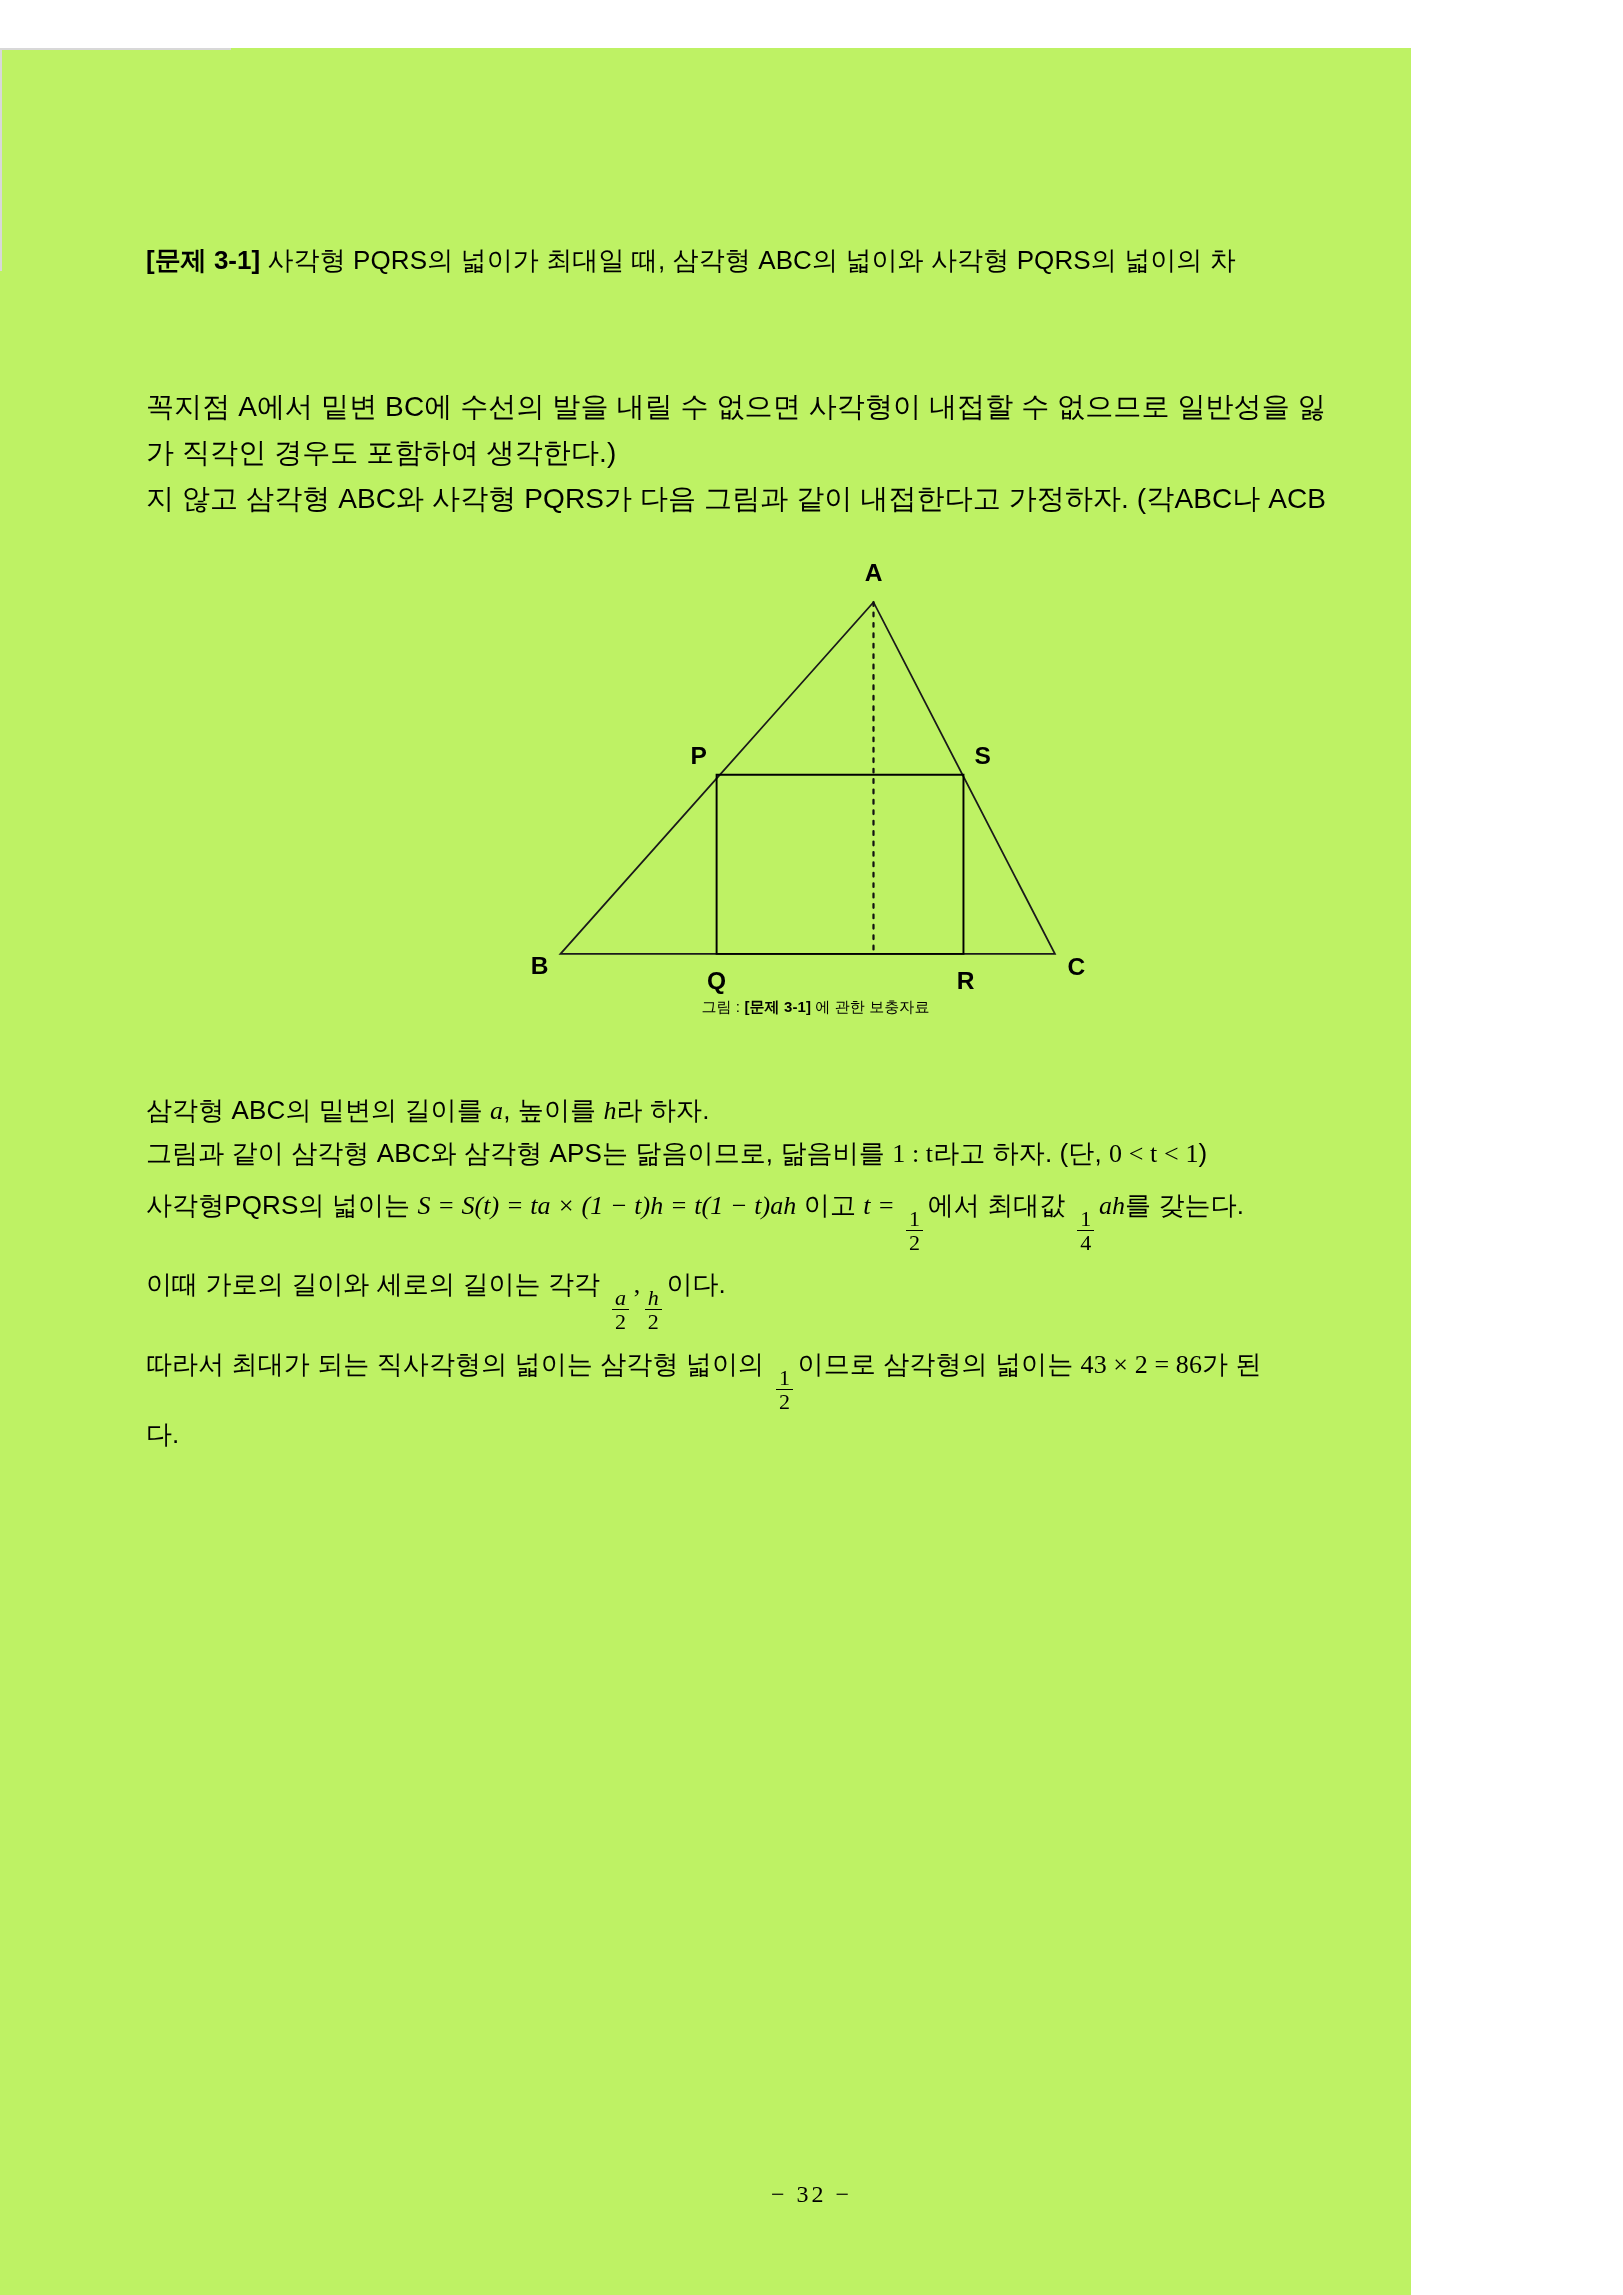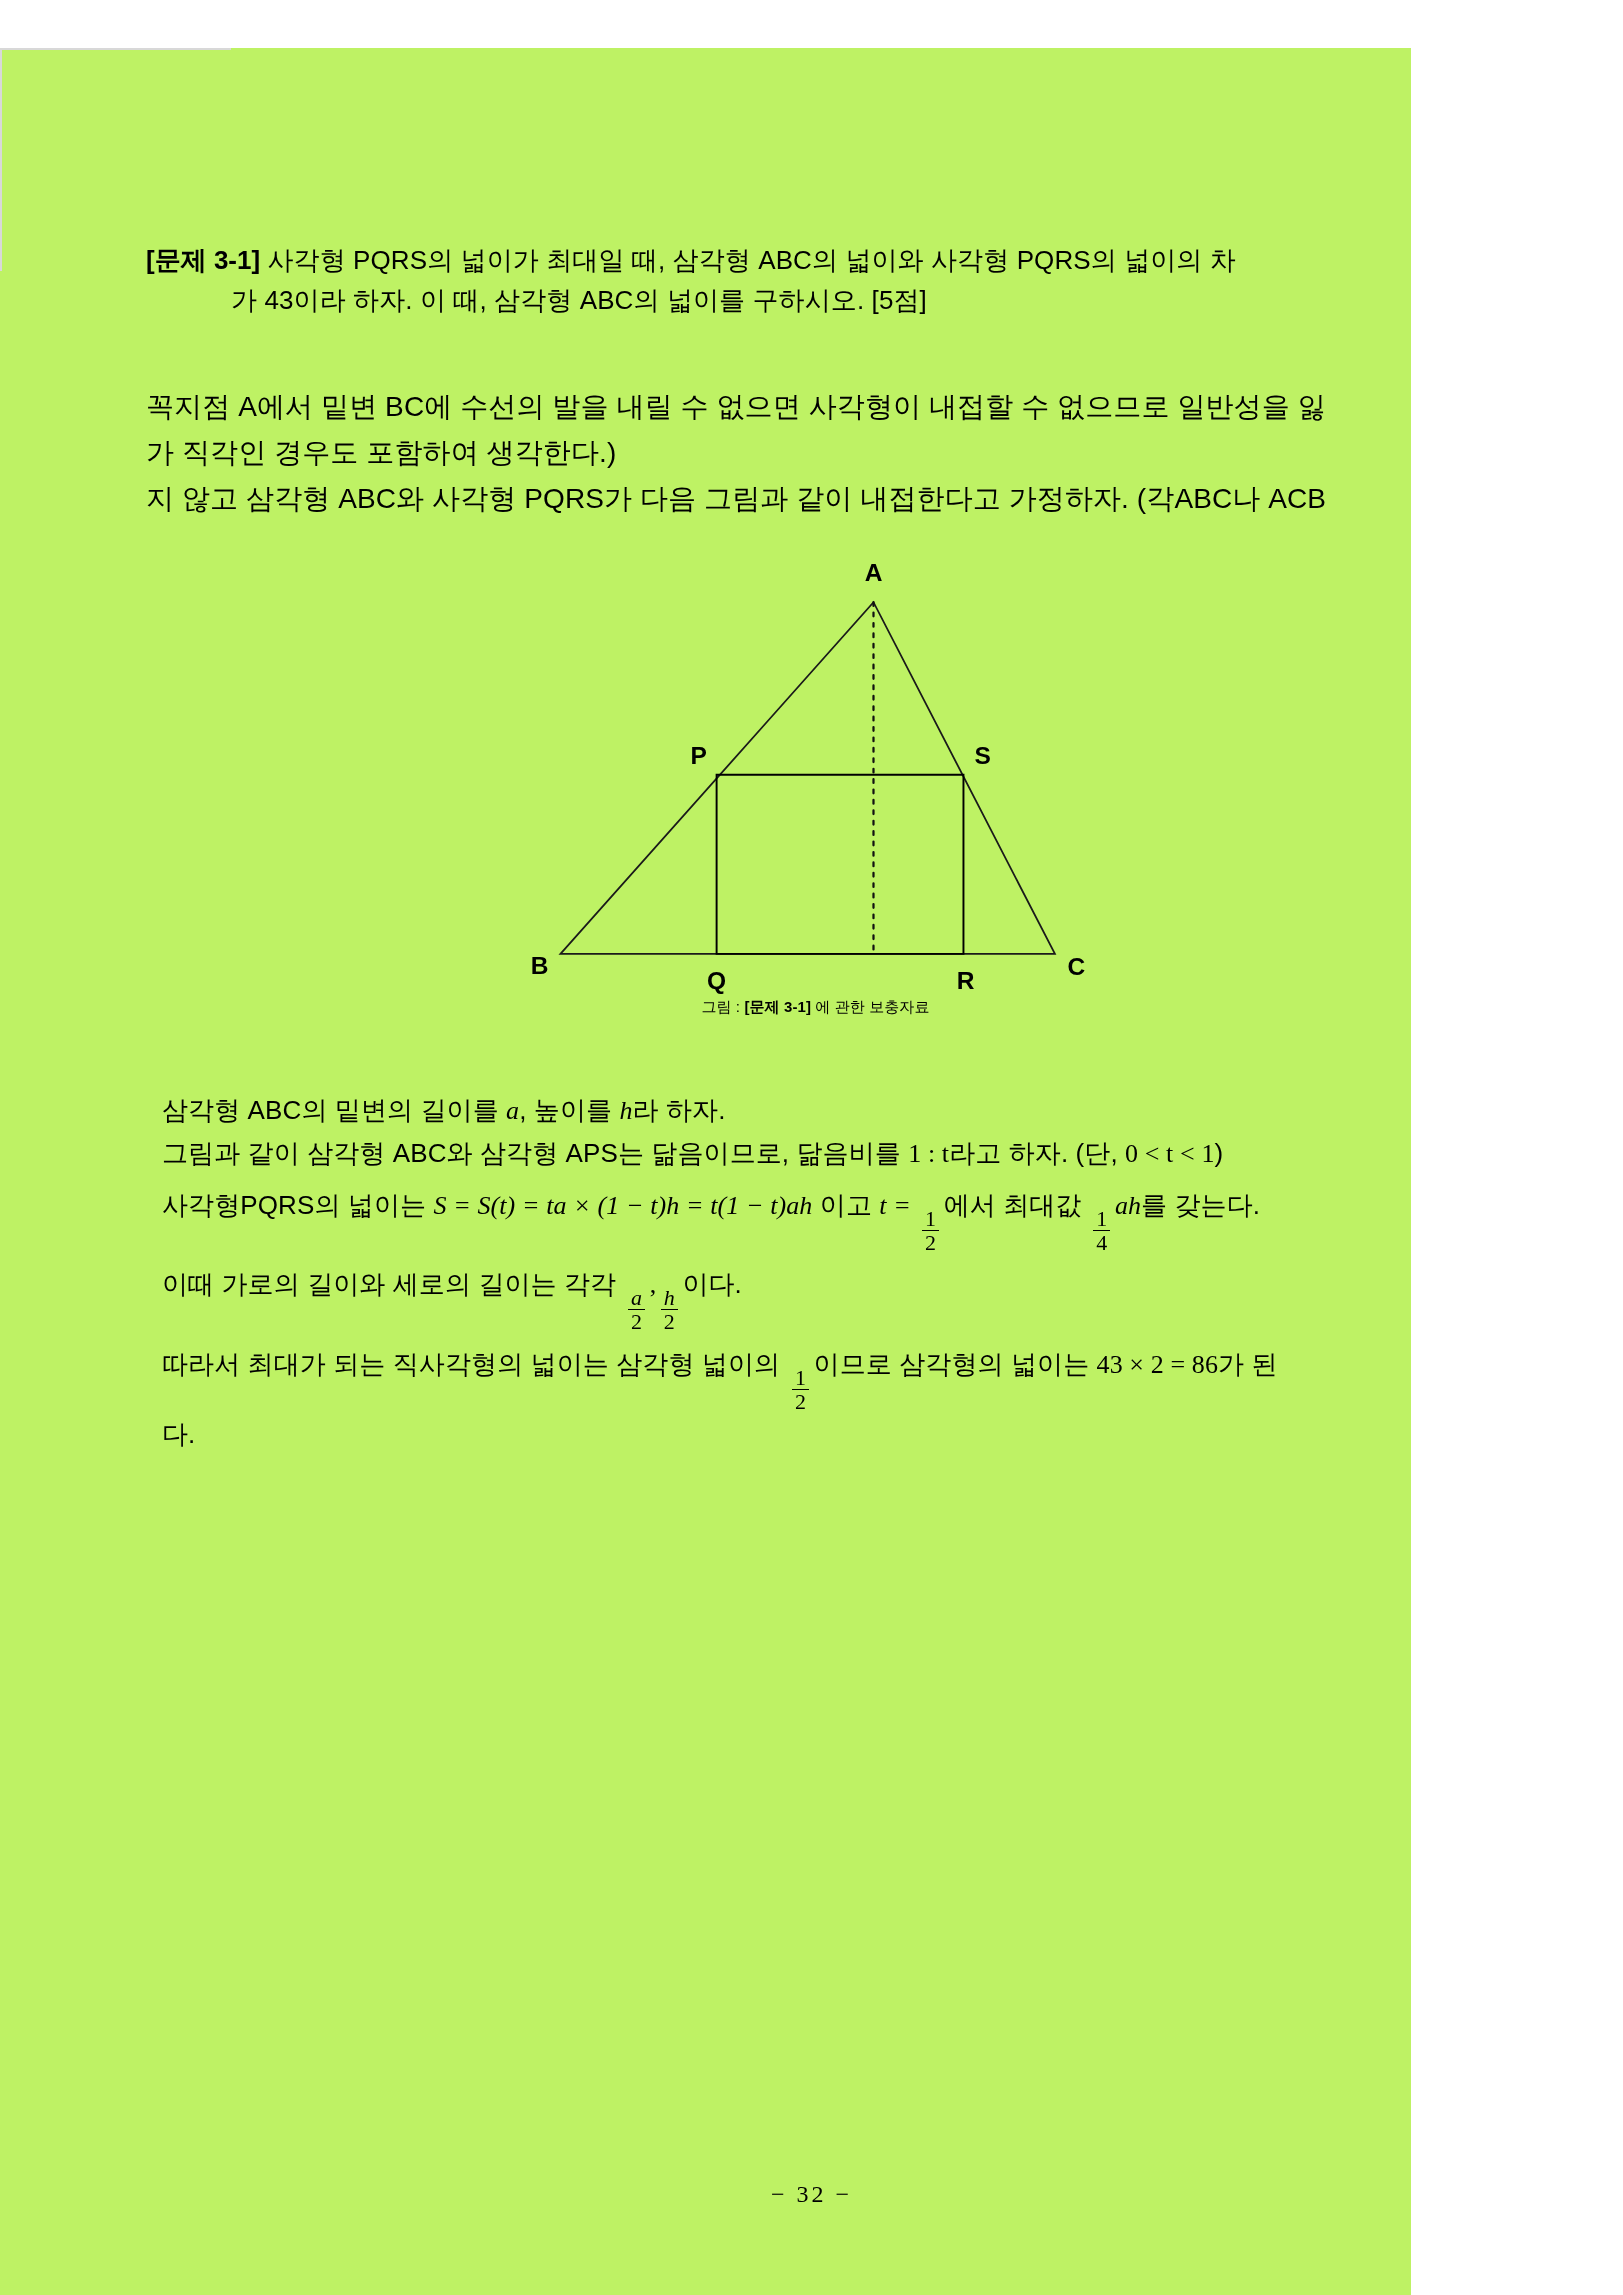--- a/index.html
+++ b/index.html
@@ -106,21 +106,21 @@
     width: 1339px;
     text-align: center;
     font-size: 15px;
   }
   .figcaption .b { font-weight: bold; }
 
   
   .solution {
     position: absolute;
     top: 1041px;
-    left: 16px;
+    left: 0;
     width: 1339px;
   }
   .solution .line {
     display: block;
     white-space: nowrap;
     font-size: 26px;
     line-height: 42px;
   }
   .solution .line.tall { line-height: 61px; }
 
@@ -155,21 +155,20 @@
 
 <div class="page">
 
   <div class="edge-shadow"></div>
   <div class="edge-shadow-top"></div>
 
   <div class="content">
 
     <div class="problem ko">
       <span class="line"><span class="ptag">[문제 3-1]</span><span> 사각형 PQRS의 넓이가 최대일 때, 삼각형 ABC의 넓이와 사각형 PQRS의 넓이의 차</span></span>
-      <span class="line line2">가 43이라 하자. 이 때, 삼각형 ABC의 넓이를 구하시오. [5점]</span>
     </div>
 
     <div class="intro ko">
       <span class="line">꼭지점 A에서 밑변 BC에 수선의 발을 내릴 수 없으면 사각형이 내접할 수 없으므로 일반성을 잃</span>
       <span class="line">가 직각인 경우도 포함하여 생각한다.)</span>
       <span class="line">지 않고 삼각형 ABC와 사각형 PQRS가 다음 그림과 같이 내접한다고 가정하자. (각ABC나 ACB</span>
     </div>
 
     <div class="figure">
       <svg width="1339" height="461" viewBox="0 0 1800 620">

